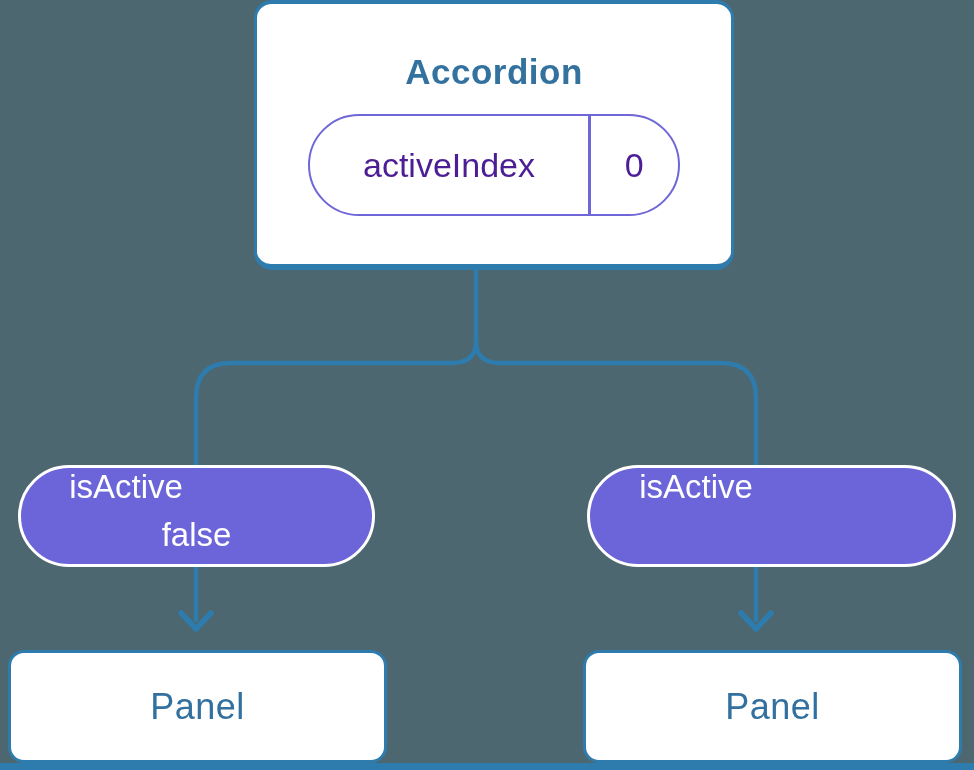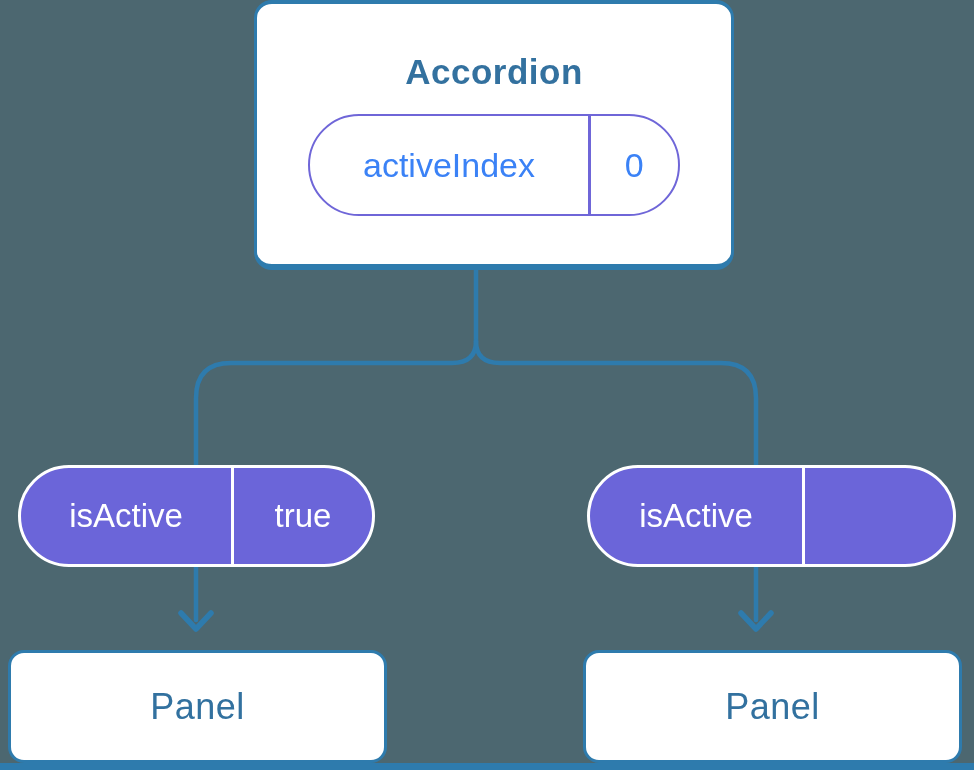--- a/index.html
+++ b/index.html
@@ -55,41 +55,42 @@
     border-radius: 60px;
     display: flex;
     align-items: stretch;
     overflow: hidden;
   }
   .prop-pill .cell {
     display: flex;
     align-items: center;
     justify-content: center;
     font-size: 34px;
-    color: #3b82f6;
+    color: #4c1d95;
   }
   .prop-pill .cell.name { width: 278px; }
   .prop-pill .cell.value { flex: 1; }
   .prop-pill .divider {
     width: 2.5px;
     background: #6f66d8;
   }
   
   .state-pill {
     position: absolute;
     top: 465px;
     height: 102px;
     box-sizing: border-box;
     background: #6b65d9;
     border: 3px solid #ffffff;
     border-radius: 60px;
     display: flex;
     align-items: stretch;
     overflow: hidden;
     z-index: 2;
+    flex-direction: column;
   }
   .state-pill.left  { left: 18px;  width: 357px; }
   .state-pill.right { left: 587px; width: 369px; }
   .state-pill .cell {
     display: flex;
     align-items: center;
     justify-content: center;
     font-size: 33px;
     color: #ffffff;
   }
@@ -156,21 +157,21 @@
     <div class="prop-pill">
       <div class="cell name">activeIndex</div>
       <div class="divider"></div>
       <div class="cell value">0</div>
     </div>
   </div>
 
   <div class="state-pill left">
     <div class="cell name">isActive</div>
     <div class="divider"></div>
-    <div class="cell value">true</div>
+    <div class="cell value">false</div>
   </div>
 
   <div class="state-pill right">
     <div class="cell name">isActive</div>
     <div class="divider"></div>
   </div>
 
   <div class="panel-box left">
     <div class="panel-title">Panel</div>
   </div>

